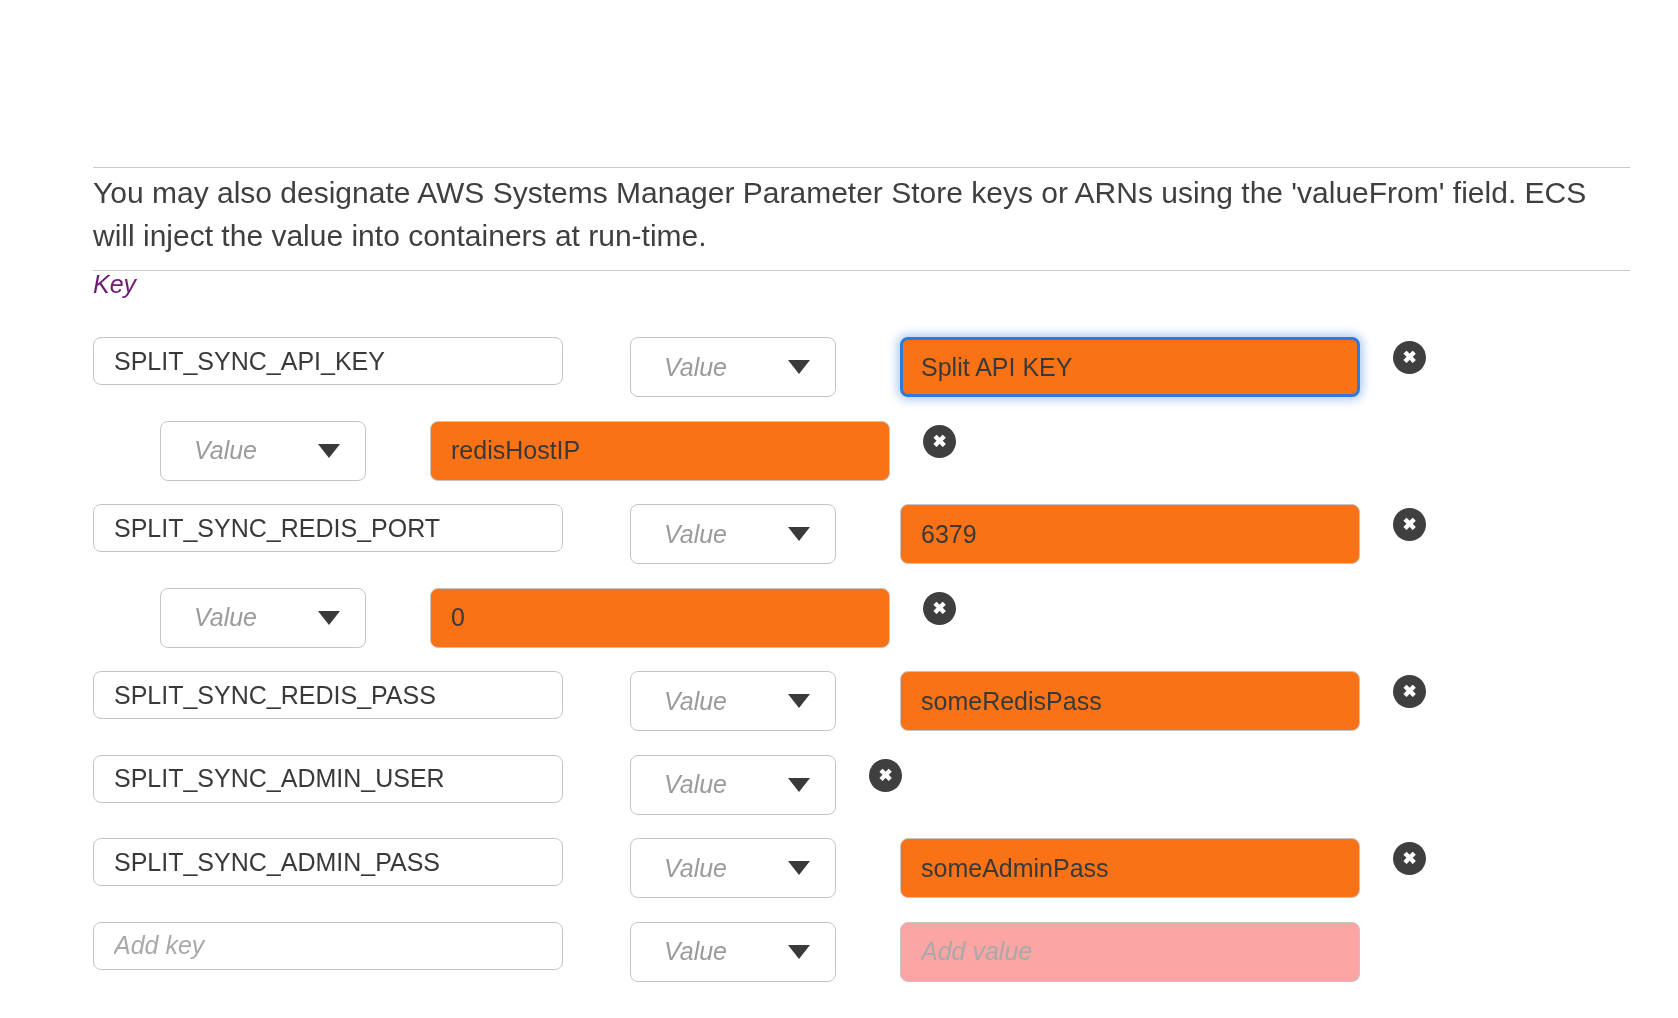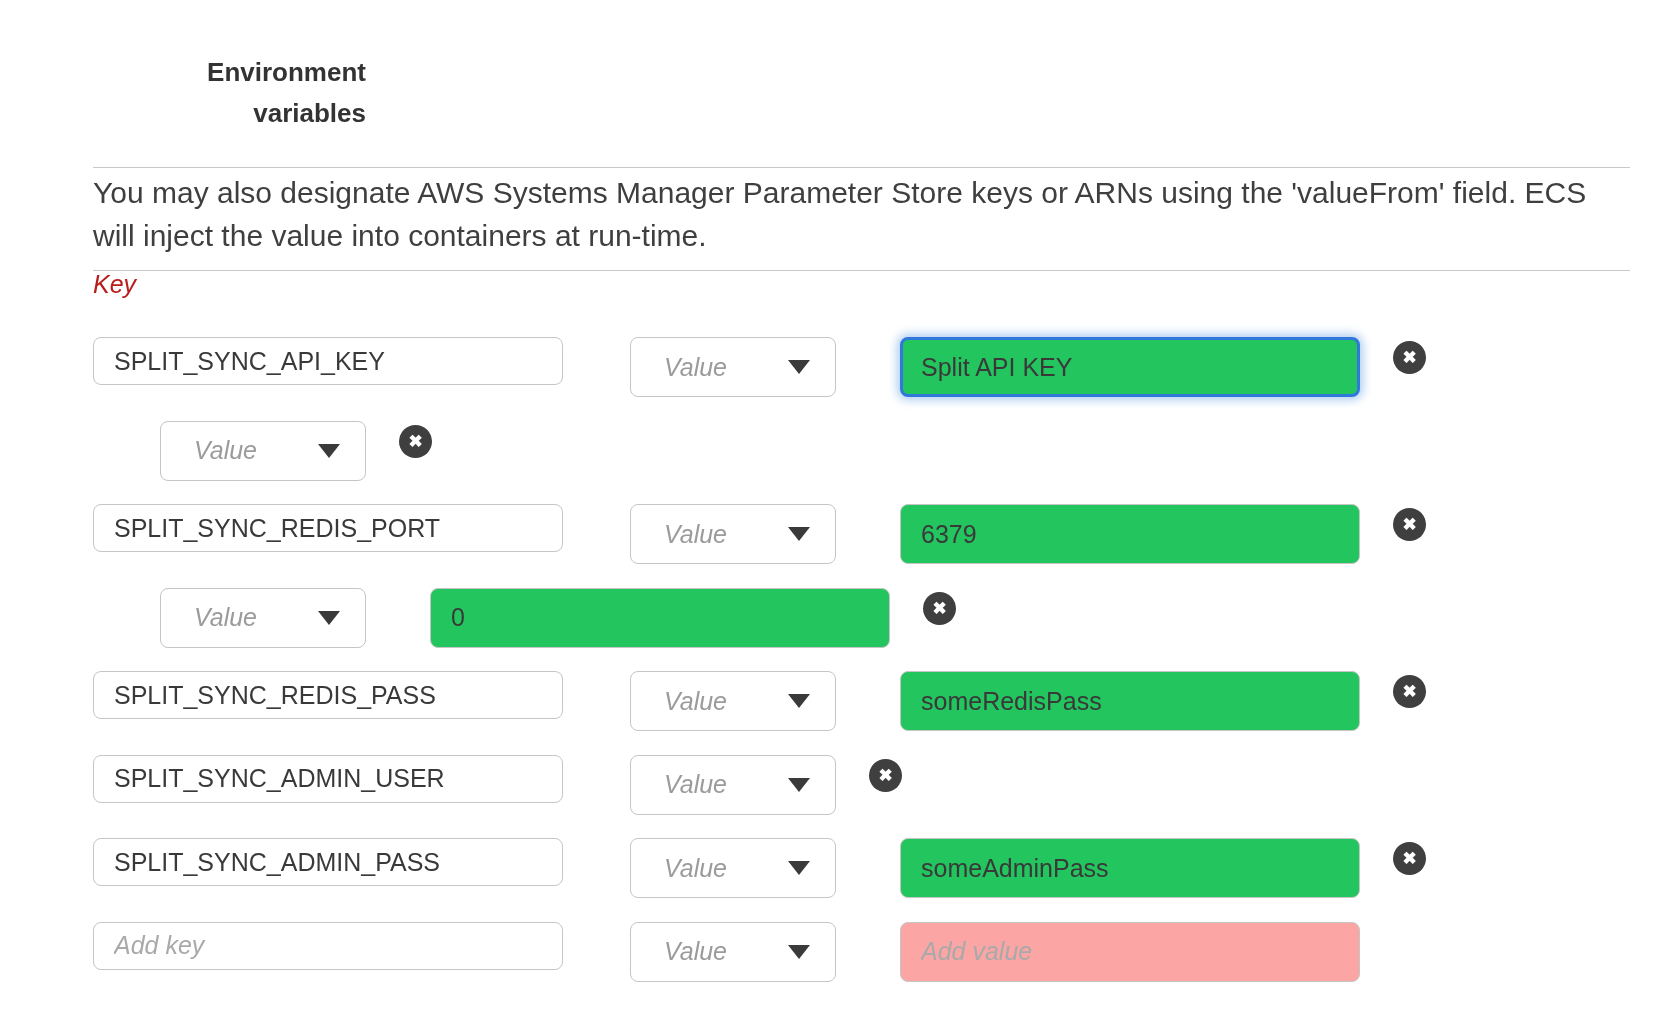--- a/index.html
+++ b/index.html
@@ -43,21 +43,21 @@
     font-size: 30px;
     line-height: 43px;
     color: #3f3f3f;
   }
   .key-label {
     position: absolute;
     left: 93px;
     top: 270px;
     font-size: 25px;
     font-style: italic;
-    color: #b91c1c;
+    color: #701a75;
   }
   .rows {
     position: absolute;
     left: 93px;
     top: 337px;
   }
   .env-row {
     display: flex;
     align-items: flex-start;
     height: 60px;
@@ -107,21 +107,21 @@
     width: 460px;
     height: 60px;
     box-sizing: border-box;
     border: 1px solid #c5c5c5;
     border-radius: 8px;
     padding: 0 20px;
     margin-left: 64px;
     font-size: 25px;
     color: #393939;
     font-family: inherit;
-    background: #22c55e;
+    background: #f97316;
     outline: none;
   }
   .value-input.focused {
     border: 3px solid #3178dd;
     padding: 0 18px;
     box-shadow: 0 0 10px 3px rgba(77, 144, 224, 0.45);
   }
   .value-input.disabled {
     background: #fca5a5;
   }
@@ -150,21 +150,20 @@
   .x-glyph {
     font-size: 17px;
     font-weight: bold;
     line-height: 1;
   }
 </style>
 </head>
 <body>
 
 <div class="page">
-  <div class="form-label">Environment variables</div>
 
   <hr class="rule rule-top">
 
   <p class="description">You may also designate AWS Systems Manager Parameter Store keys or ARNs using the 'valueFrom' field. ECS will inject the value into containers at run-time.</p>
 
   <hr class="rule rule-mid">
 
   <div class="key-label">Key</div>
 
   <div class="rows" id="rows">
@@ -178,20 +177,21 @@
     <button class="remove-btn">
       <span class="x-glyph">✖</span>
     </button>
   </div>
 
   <div class="env-row">
     <div class="type-select">
       <span class="type-select-label">Value</span>
       <span class="caret"></span>
     </div>
+    <input class="value-input" type="text" value="redisHostIP" style="">
     <button class="remove-btn">
       <span class="x-glyph">✖</span>
     </button>
   </div>
 
   <div class="env-row">
     <input class="key-input" type="text" value="SPLIT_SYNC_REDIS_PORT" style="">
     <div class="type-select">
       <span class="type-select-label">Value</span>
       <span class="caret"></span>

